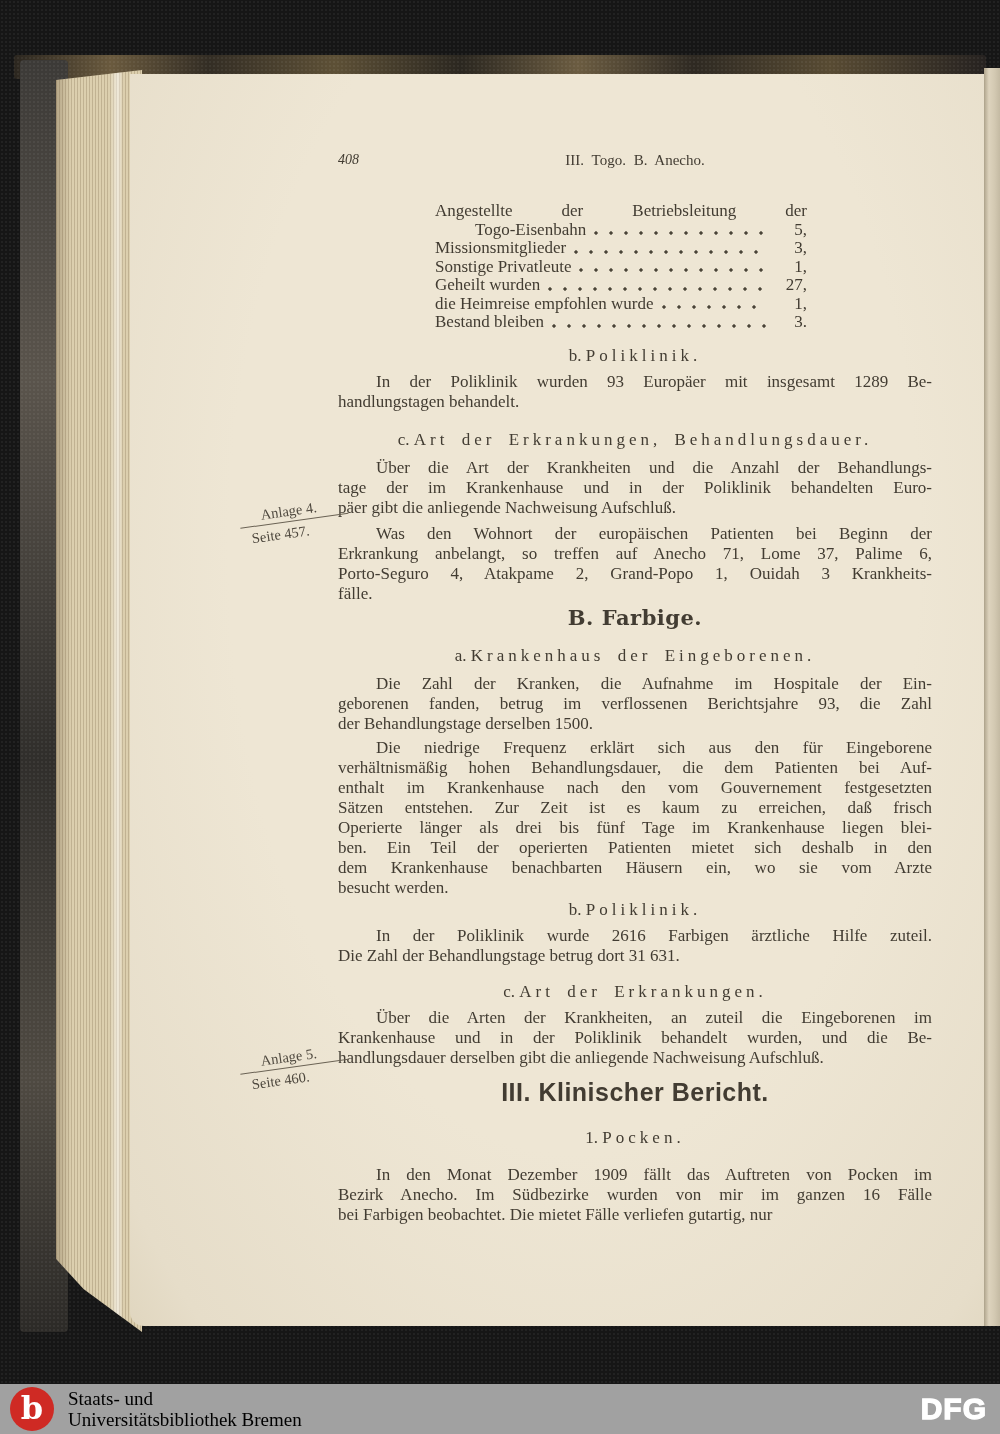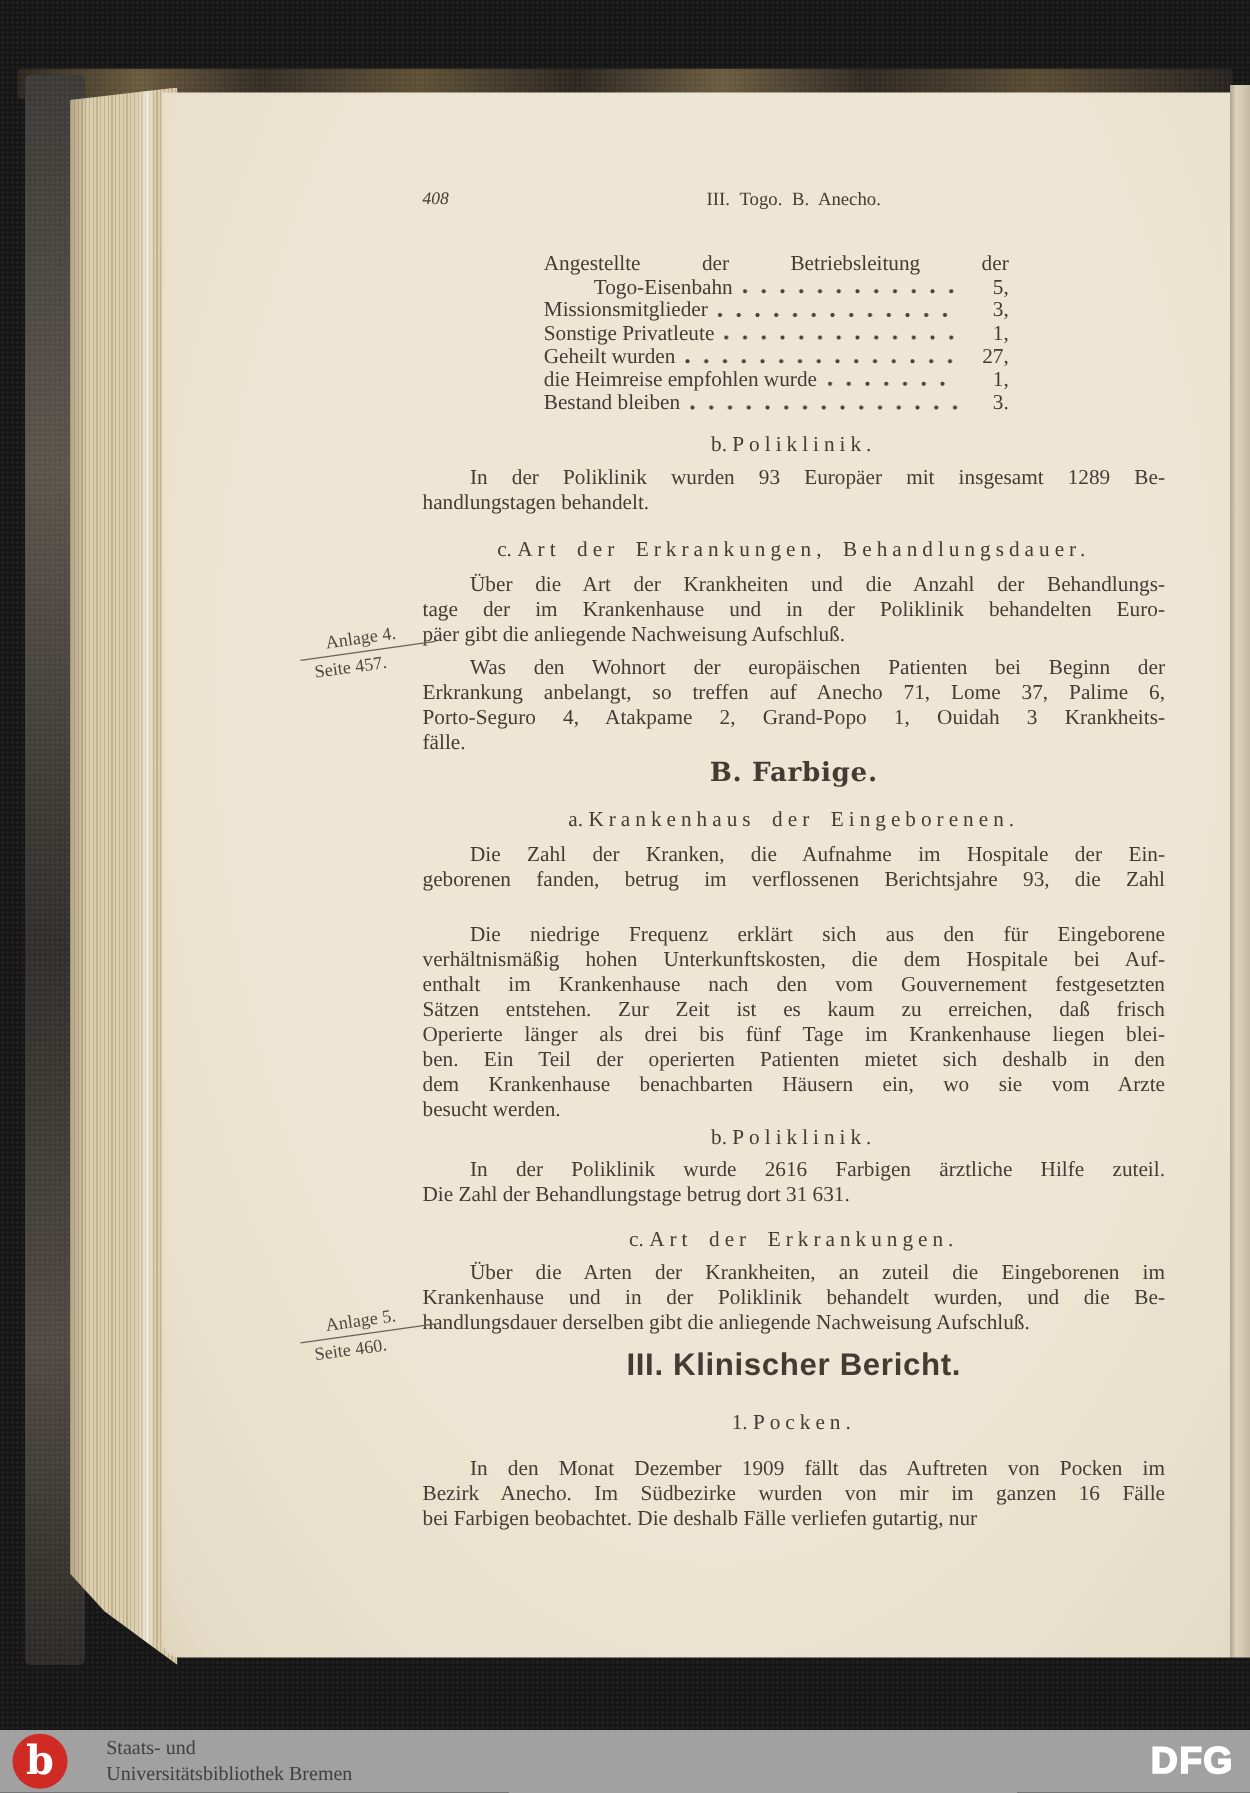--- a/index.html
+++ b/index.html
@@ -57,21 +57,21 @@
   .mn-rule{height:1px;background:#6a6254;width:118%;margin:1px 0 3px -10px;}
   .mn-l1{padding-left:12px;white-space:nowrap;}
   .mn-l2{white-space:nowrap;}
   
   .footer{position:absolute;left:0;right:0;bottom:0;height:50px;background:#a1a1a1;z-index:5;
     display:flex;align-items:center;}
   .logo-circle{width:44px;height:44px;border-radius:50%;background:#cf2a24;margin-left:10px;
     color:#fff;font-family:"DejaVu Serif",serif;font-weight:bold;font-size:32px;
     display:flex;align-items:center;justify-content:center;flex:0 0 auto;}
   .logo-circle span{position:relative;top:-1px;}
-  .lib-text{margin-left:31px;color:#404040;font-size:16px;line-height:21px;}
+  .lib-text{margin-left:14px;color:#000000;font-size:19px;line-height:21px;}
   .dfg{margin-left:auto;margin-right:13px;color:#fff;font-family:"Liberation Sans","DejaVu Sans",sans-serif;
     font-weight:bold;font-size:30px;letter-spacing:1px;-webkit-text-stroke:1.3px #fff;}
 </style>
 </head>
 <body>
 
 <div class="scene">
   <div class="cover-top"></div>
   <div class="cover-left"></div>
   <div class="page-stack"></div>
@@ -158,24 +158,25 @@
 
       <div class="hd hd-bold" style="top:534px;">B. Farbige.</div>
 
       <div class="hd hd-spaced" style="top:572px;">
         <span>a.</span>
         <span class="sp">Krankenhaus der Eingeborenen.</span>
       </div>
       <div class="para" style="top:600px;">
           <div class="tl ind">Die Zahl der Kranken, die Aufnahme im Hospitale der Ein-</div>
           <div class="tl">geborenen fanden, betrug im verflossenen Berichtsjahre 93, die Zahl</div>
+          <div class="tl last">der Behandlungstage derselben 1500.</div>
         </div>
       <div class="para" style="top:664px;">
           <div class="tl ind">Die niedrige Frequenz erklärt sich aus den für Eingeborene</div>
-          <div class="tl">verhältnismäßig hohen Unterkunftskosten, die dem Hospitale bei Auf-</div>
+          <div class="tl">verhältnismäßig hohen Behandlungsdauer, die dem Patienten bei Auf-</div>
           <div class="tl">enthalt im Krankenhause nach den vom Gouvernement festgesetzten</div>
           <div class="tl">Sätzen entstehen. Zur Zeit ist es kaum zu erreichen, daß frisch</div>
           <div class="tl">Operierte länger als drei bis fünf Tage im Krankenhause liegen blei-</div>
           <div class="tl">ben. Ein Teil der operierten Patienten mietet sich deshalb in den</div>
           <div class="tl">dem Krankenhause benachbarten Häusern ein, wo sie vom Arzte</div>
           <div class="tl last">besucht werden.</div>
         </div>
 
       <div class="hd hd-spaced" style="top:826px;">
         <span>b.</span>
@@ -198,21 +199,21 @@
 
       <div class="hd hd-big" style="top:1008px;">III. Klinischer Bericht.</div>
 
       <div class="hd hd-spaced" style="top:1054px;">
         <span>1.</span>
         <span class="sp">Pocken.</span>
       </div>
       <div class="para" style="top:1080px;margin-top:11px;">
           <div class="tl ind">In den Monat Dezember 1909 fällt das Auftreten von Pocken im</div>
           <div class="tl">Bezirk Anecho. Im Südbezirke wurden von mir im ganzen 16 Fälle</div>
-          <div class="tl last">bei Farbigen beobachtet. Die deshalb Fälle verliefen gutartig, nur</div>
+          <div class="tl last">bei Farbigen beobachtet. Die mietet Fälle verliefen gutartig, nur</div>
         </div>
 
     </div>
   </div>
 
   <div class="fold-strip"></div>
 
   <div class="footer">
     <div class="logo-circle">
       <span>b</span>

